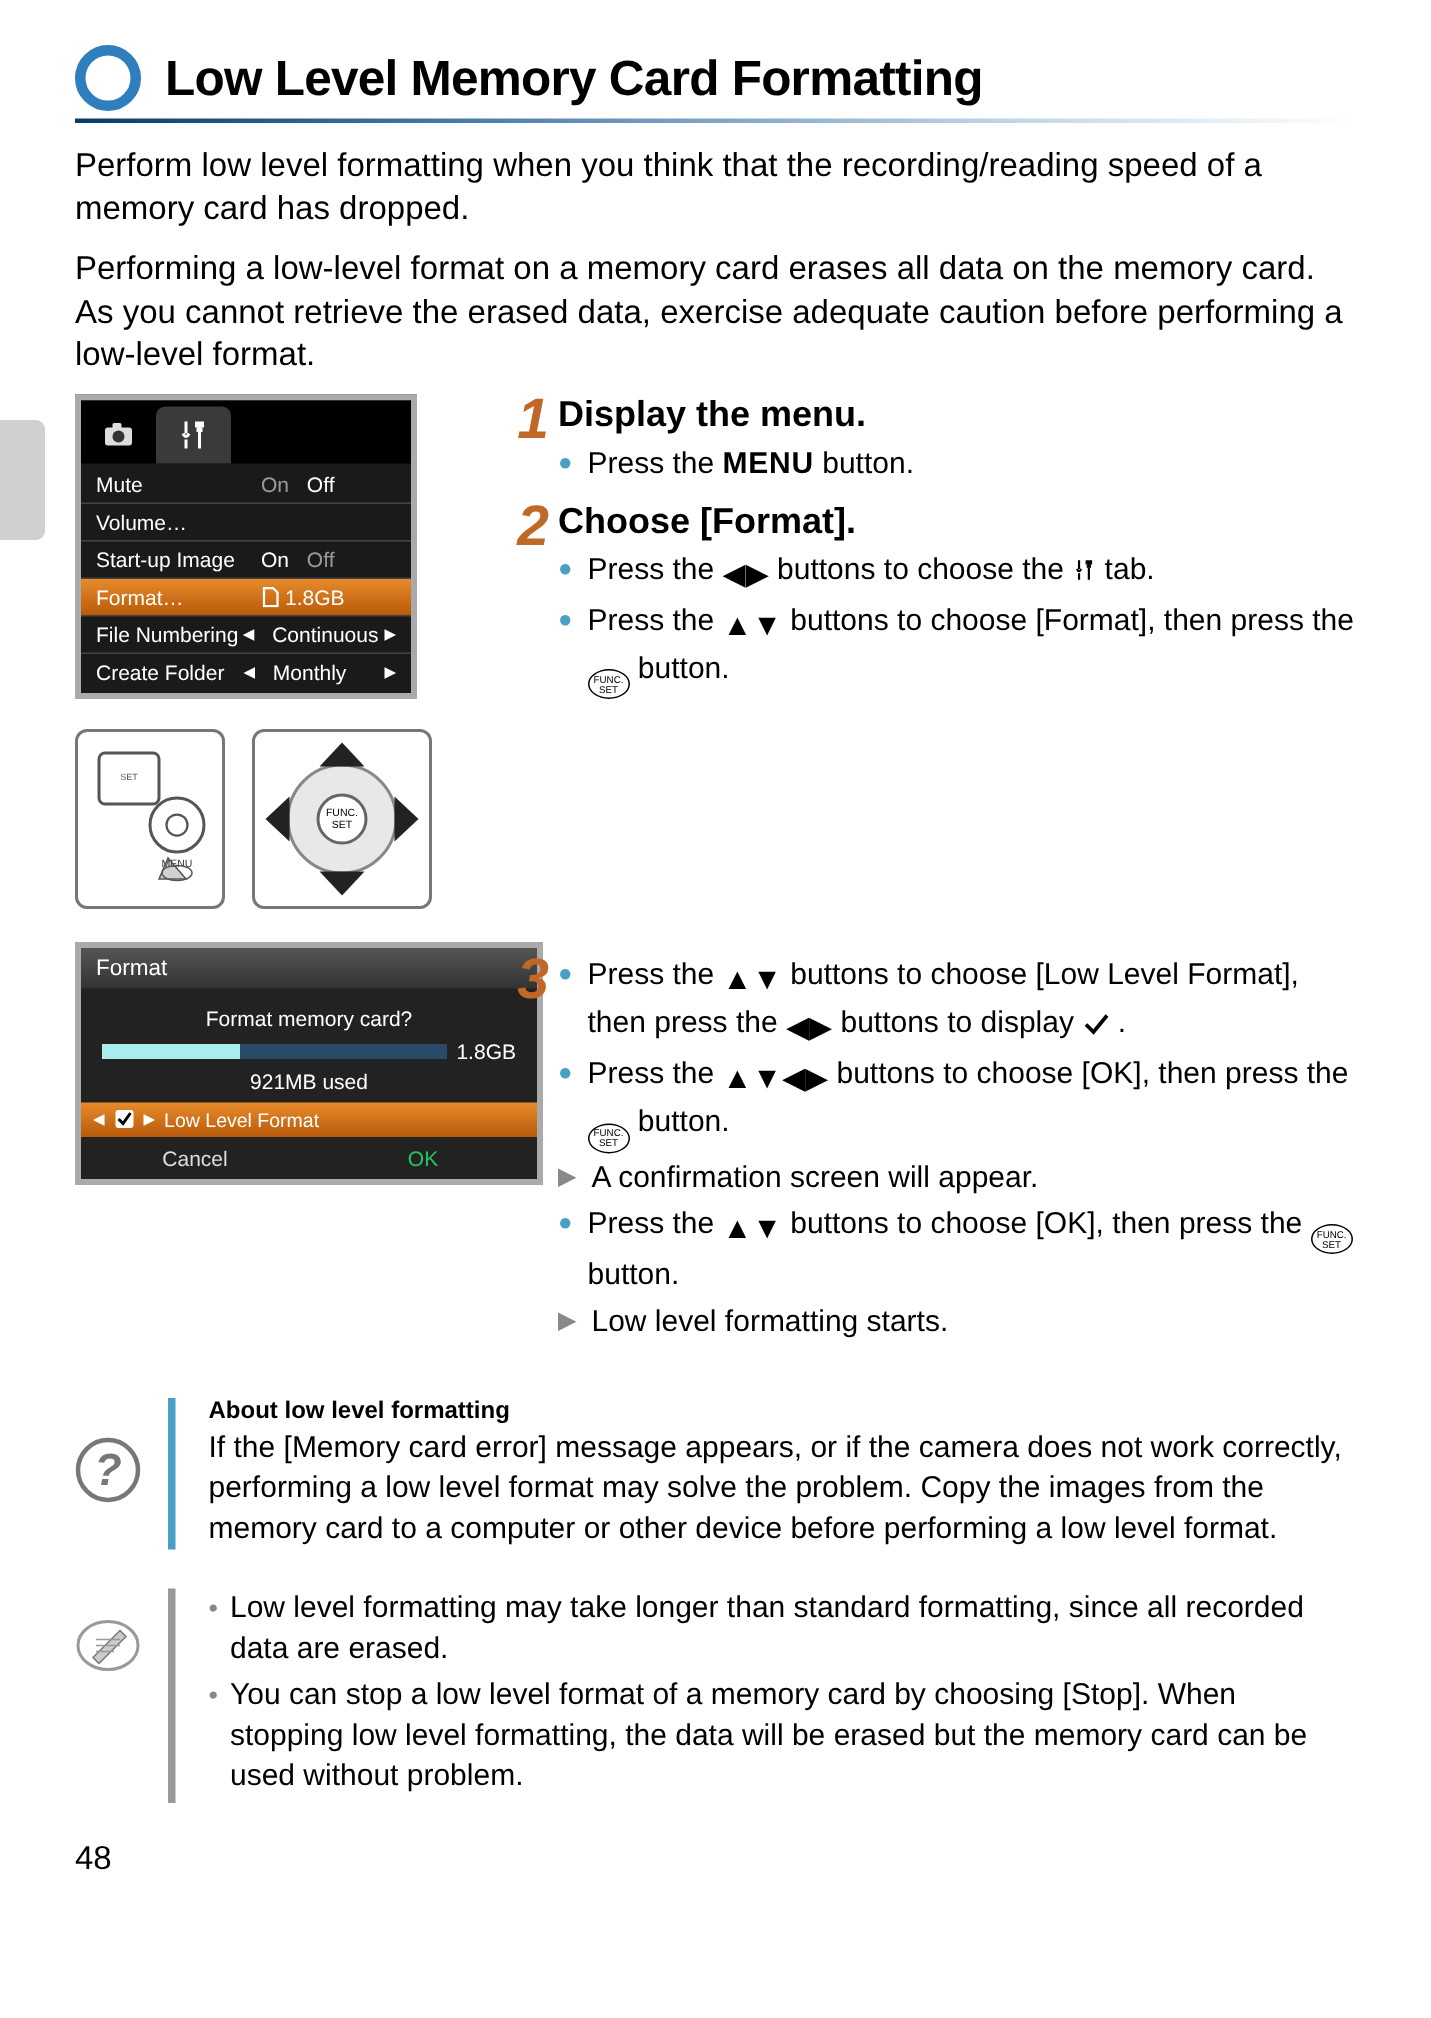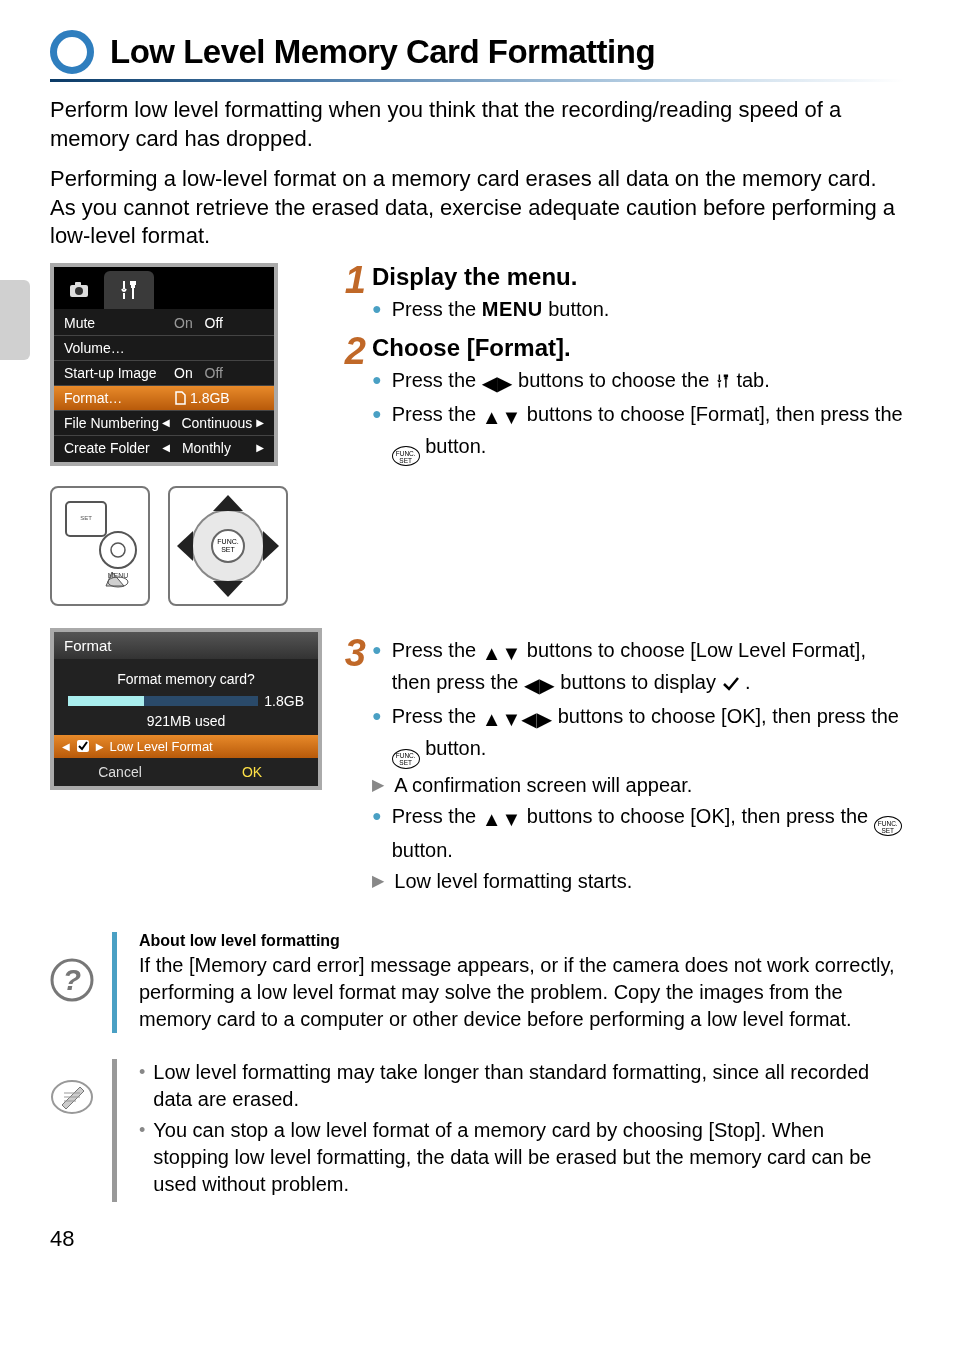--- a/index.html
+++ b/index.html
@@ -129,21 +129,21 @@
     justify-content: center;
   }
   .dpad-body { width: 120px; }
 
   
   .format-dialog {
     margin-top: 22px;
     border: 4px solid #aaa;
     background: #222;
     color: #fff;
-    width: 272px;
+    width: 312px;
     font-size: 14px;
   }
   .fd-header {
     background: linear-gradient(#555, #333);
     padding: 5px 10px;
     font-size: 15px;
   }
   .fd-body {
     padding: 12px 14px 6px 14px;
     text-align: center;
@@ -177,21 +177,21 @@
   .fd-buttons {
     display: flex;
   }
   .fd-btn {
     flex: 1;
     text-align: center;
     padding: 6px 0;
     color: #ddd;
     font-size: 14px;
   }
-  .fd-btn.ok { color: #fde047; }
+  .fd-btn.ok { color: #22c55e; }
 
   
   .step {
     display: flex;
     gap: 6px;
     margin-bottom: 8px;
   }
   .step-num {
     font-family: "Arial Black", Arial, sans-serif;
     font-style: italic;

